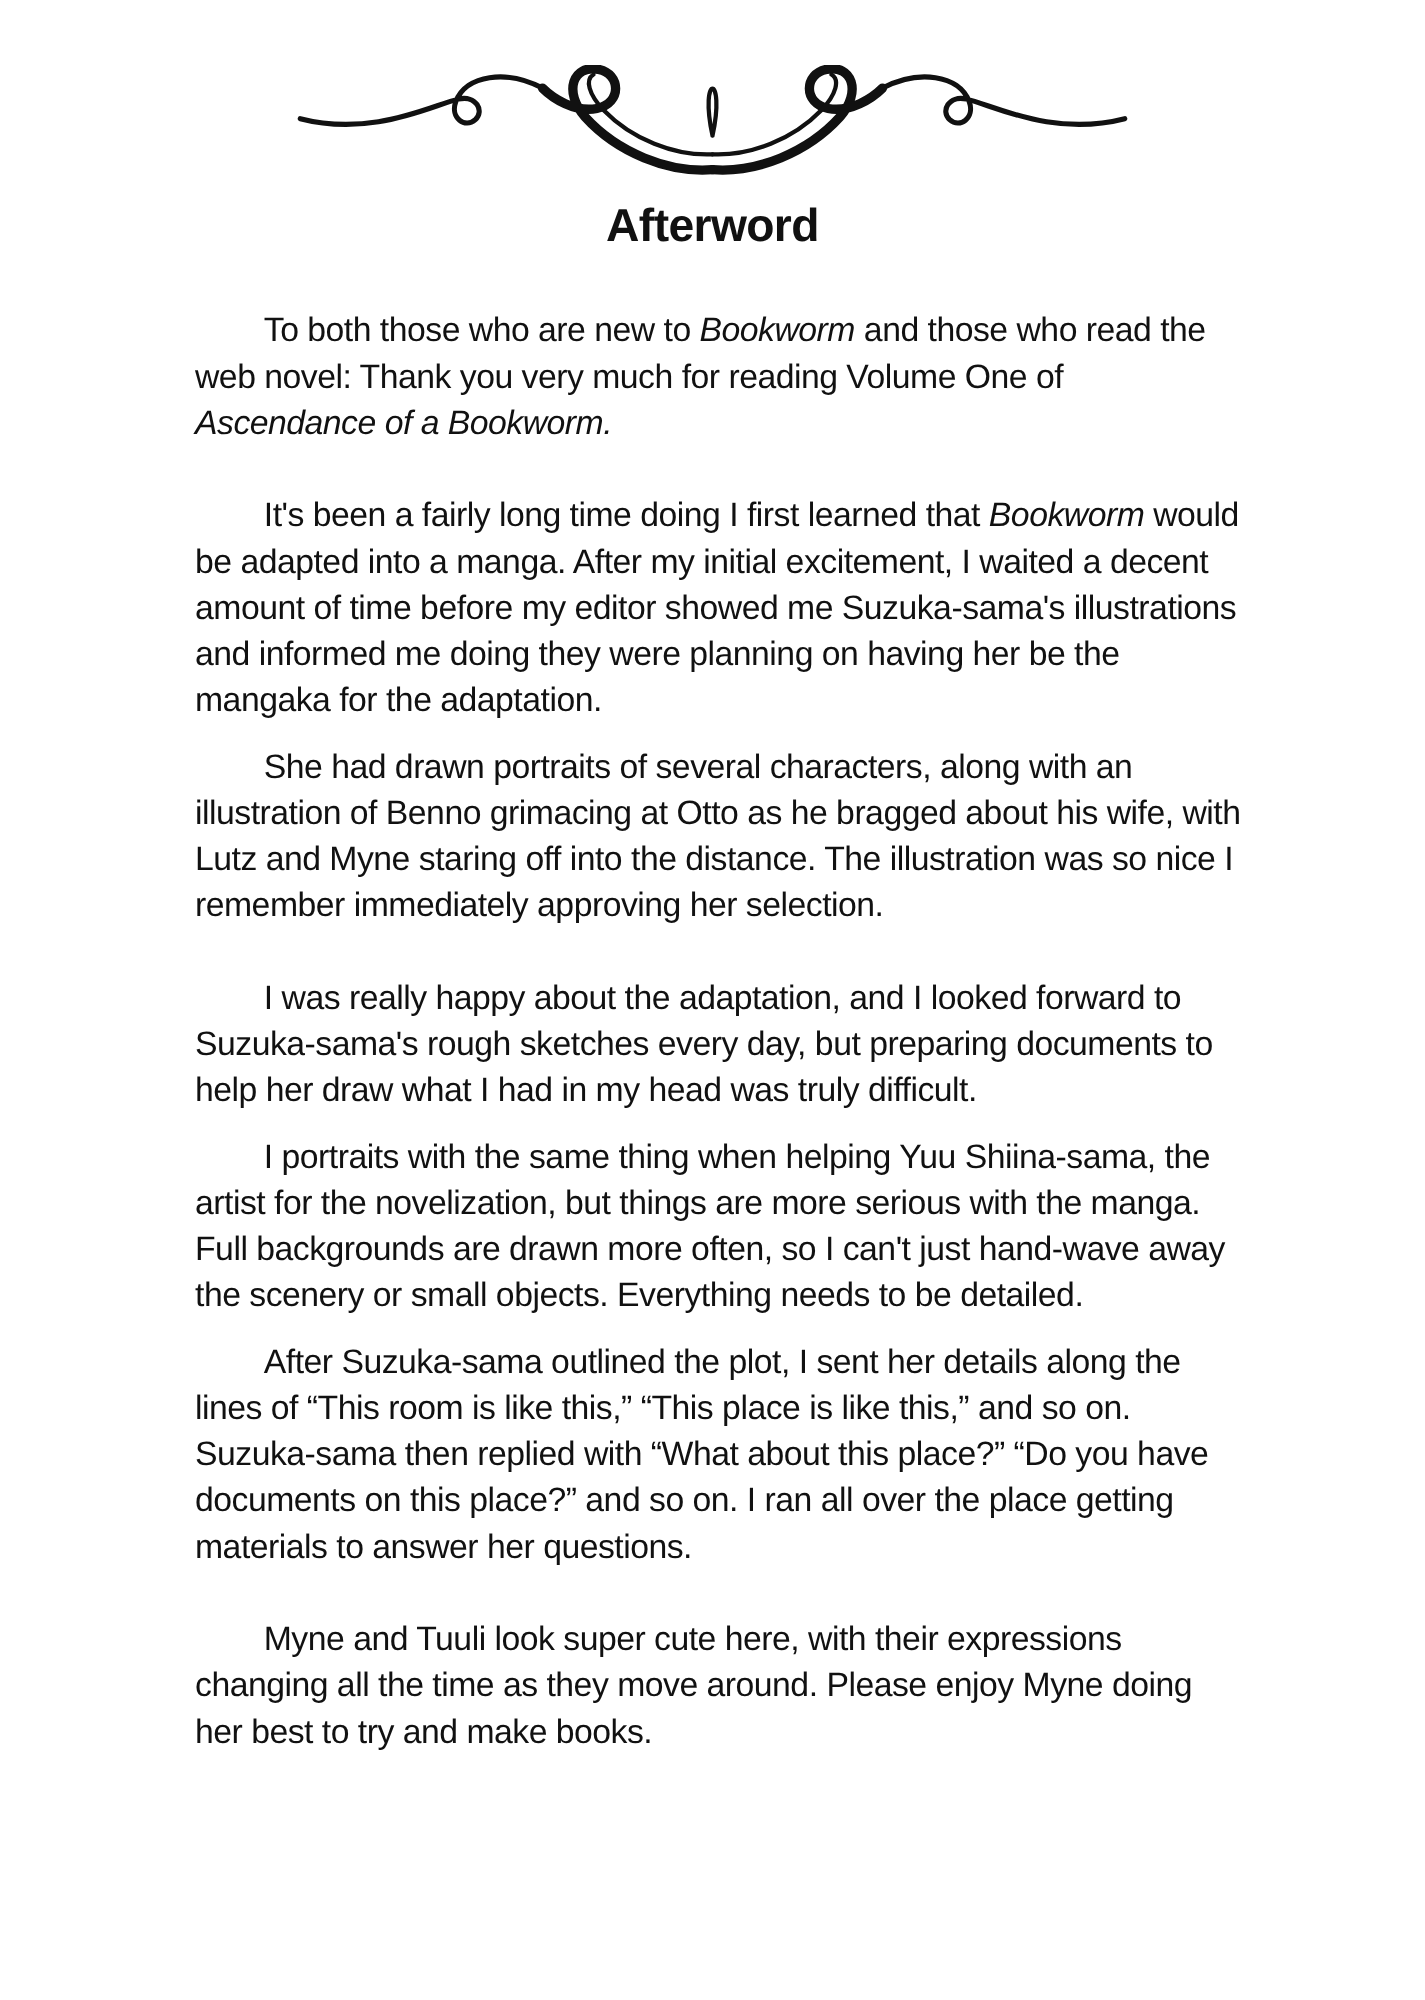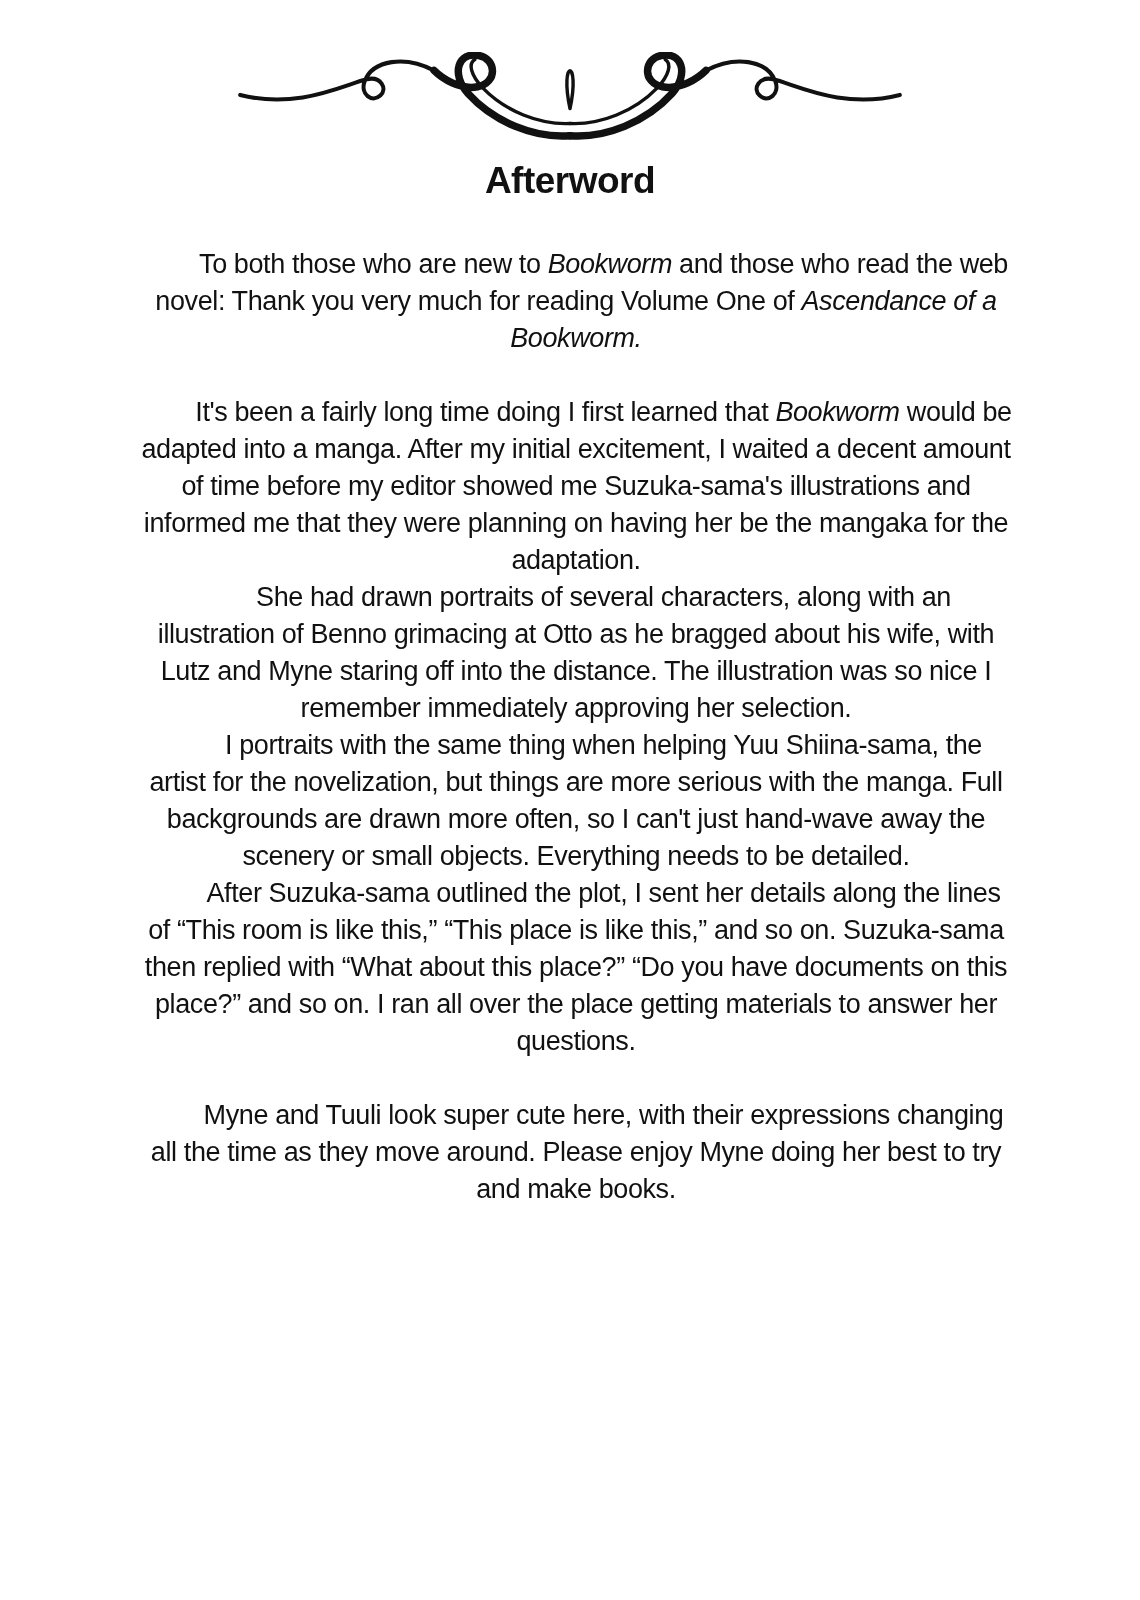--- a/index.html
+++ b/index.html
@@ -23,23 +23,22 @@
   }
   .body-text{
     margin-top:44px;
     padding:0 128px 0 140px;
     font-size:27px;
     line-height:37px;
     letter-spacing:-0.4px;
     text-align:left;
   }
   .body-text p{
-    margin:0;
+    margin:16px;
     text-indent:55px;
-    text-align:center;
   }
   .body-text p.gap{margin-top:37px;}
   .body-text em{font-style:italic;}
 </style>
 </head>
 <body>
 
 <div class="page">
 
   <svg class="flourish flourish-top" viewBox="0 35 1000 135" fill="none" stroke="#111" stroke-linecap="round">
@@ -51,20 +50,21 @@
       </g>
       <use href="#halfR" transform="translate(1000,0) scale(-1,1)"></use>
       <path d="M500,118 C484,44 516,44 500,118" stroke-width="5"></path>
     </g>
   </svg>
 
   <h1 class="title">Afterword</h1>
 
   <div class="body-text">
       <p><span>To both those who are new to </span><em>Bookworm</em><span> and those who read the web novel: Thank you very much for reading Volume One of </span><em>Ascendance of a Bookworm.</em></p>
-      <p class="gap"><span>It's been a fairly long time doing I first learned that </span><em>Bookworm</em><span> would be adapted into a manga. After my initial excitement, I waited a decent amount of time before my editor showed me Suzuka-sama's illustrations and informed me that they were planning on having her be the mangaka for the adaptation.</span></p>
+      <p class="gap"><span>It's been a fairly long time doing I first learned that </span><em>Bookworm</em><span> would be adapted into a manga. After my initial excitement, I waited a decent amount of time before my editor showed me Suzuka-sama's illustrations and informed me doing they were planning on having her be the mangaka for the adaptation.</span></p>
       <p><span>She had drawn portraits of several characters, along with an illustration of Benno grimacing at Otto as he bragged about his wife, with Lutz and Myne staring off into the distance. The illustration was so nice I remember immediately approving her selection.</span></p>
+      <p class="gap"><span>I was really happy about the adaptation, and I looked forward to Suzuka-sama's rough sketches every day, but preparing documents to help her draw what I had in my head was truly difficult.</span></p>
       <p><span>I portraits with the same thing when helping Yuu Shiina-sama, the artist for the novelization, but things are more serious with the manga. Full backgrounds are drawn more often, so I can't just hand-wave away the scenery or small objects. Everything needs to be detailed.</span></p>
       <p><span>After Suzuka-sama outlined the plot, I sent her details along the lines of “This room is like this,” “This place is like this,” and so on. Suzuka-sama then replied with “What about this place?” “Do you have documents on this place?” and so on. I ran all over the place getting materials to answer her questions.</span></p>
       <p class="gap"><span>Myne and Tuuli look super cute here, with their expressions changing all the time as they move around. Please enjoy Myne doing her best to try and make books.</span></p>
     </div>
 
 </div>
 
 </body></html>

